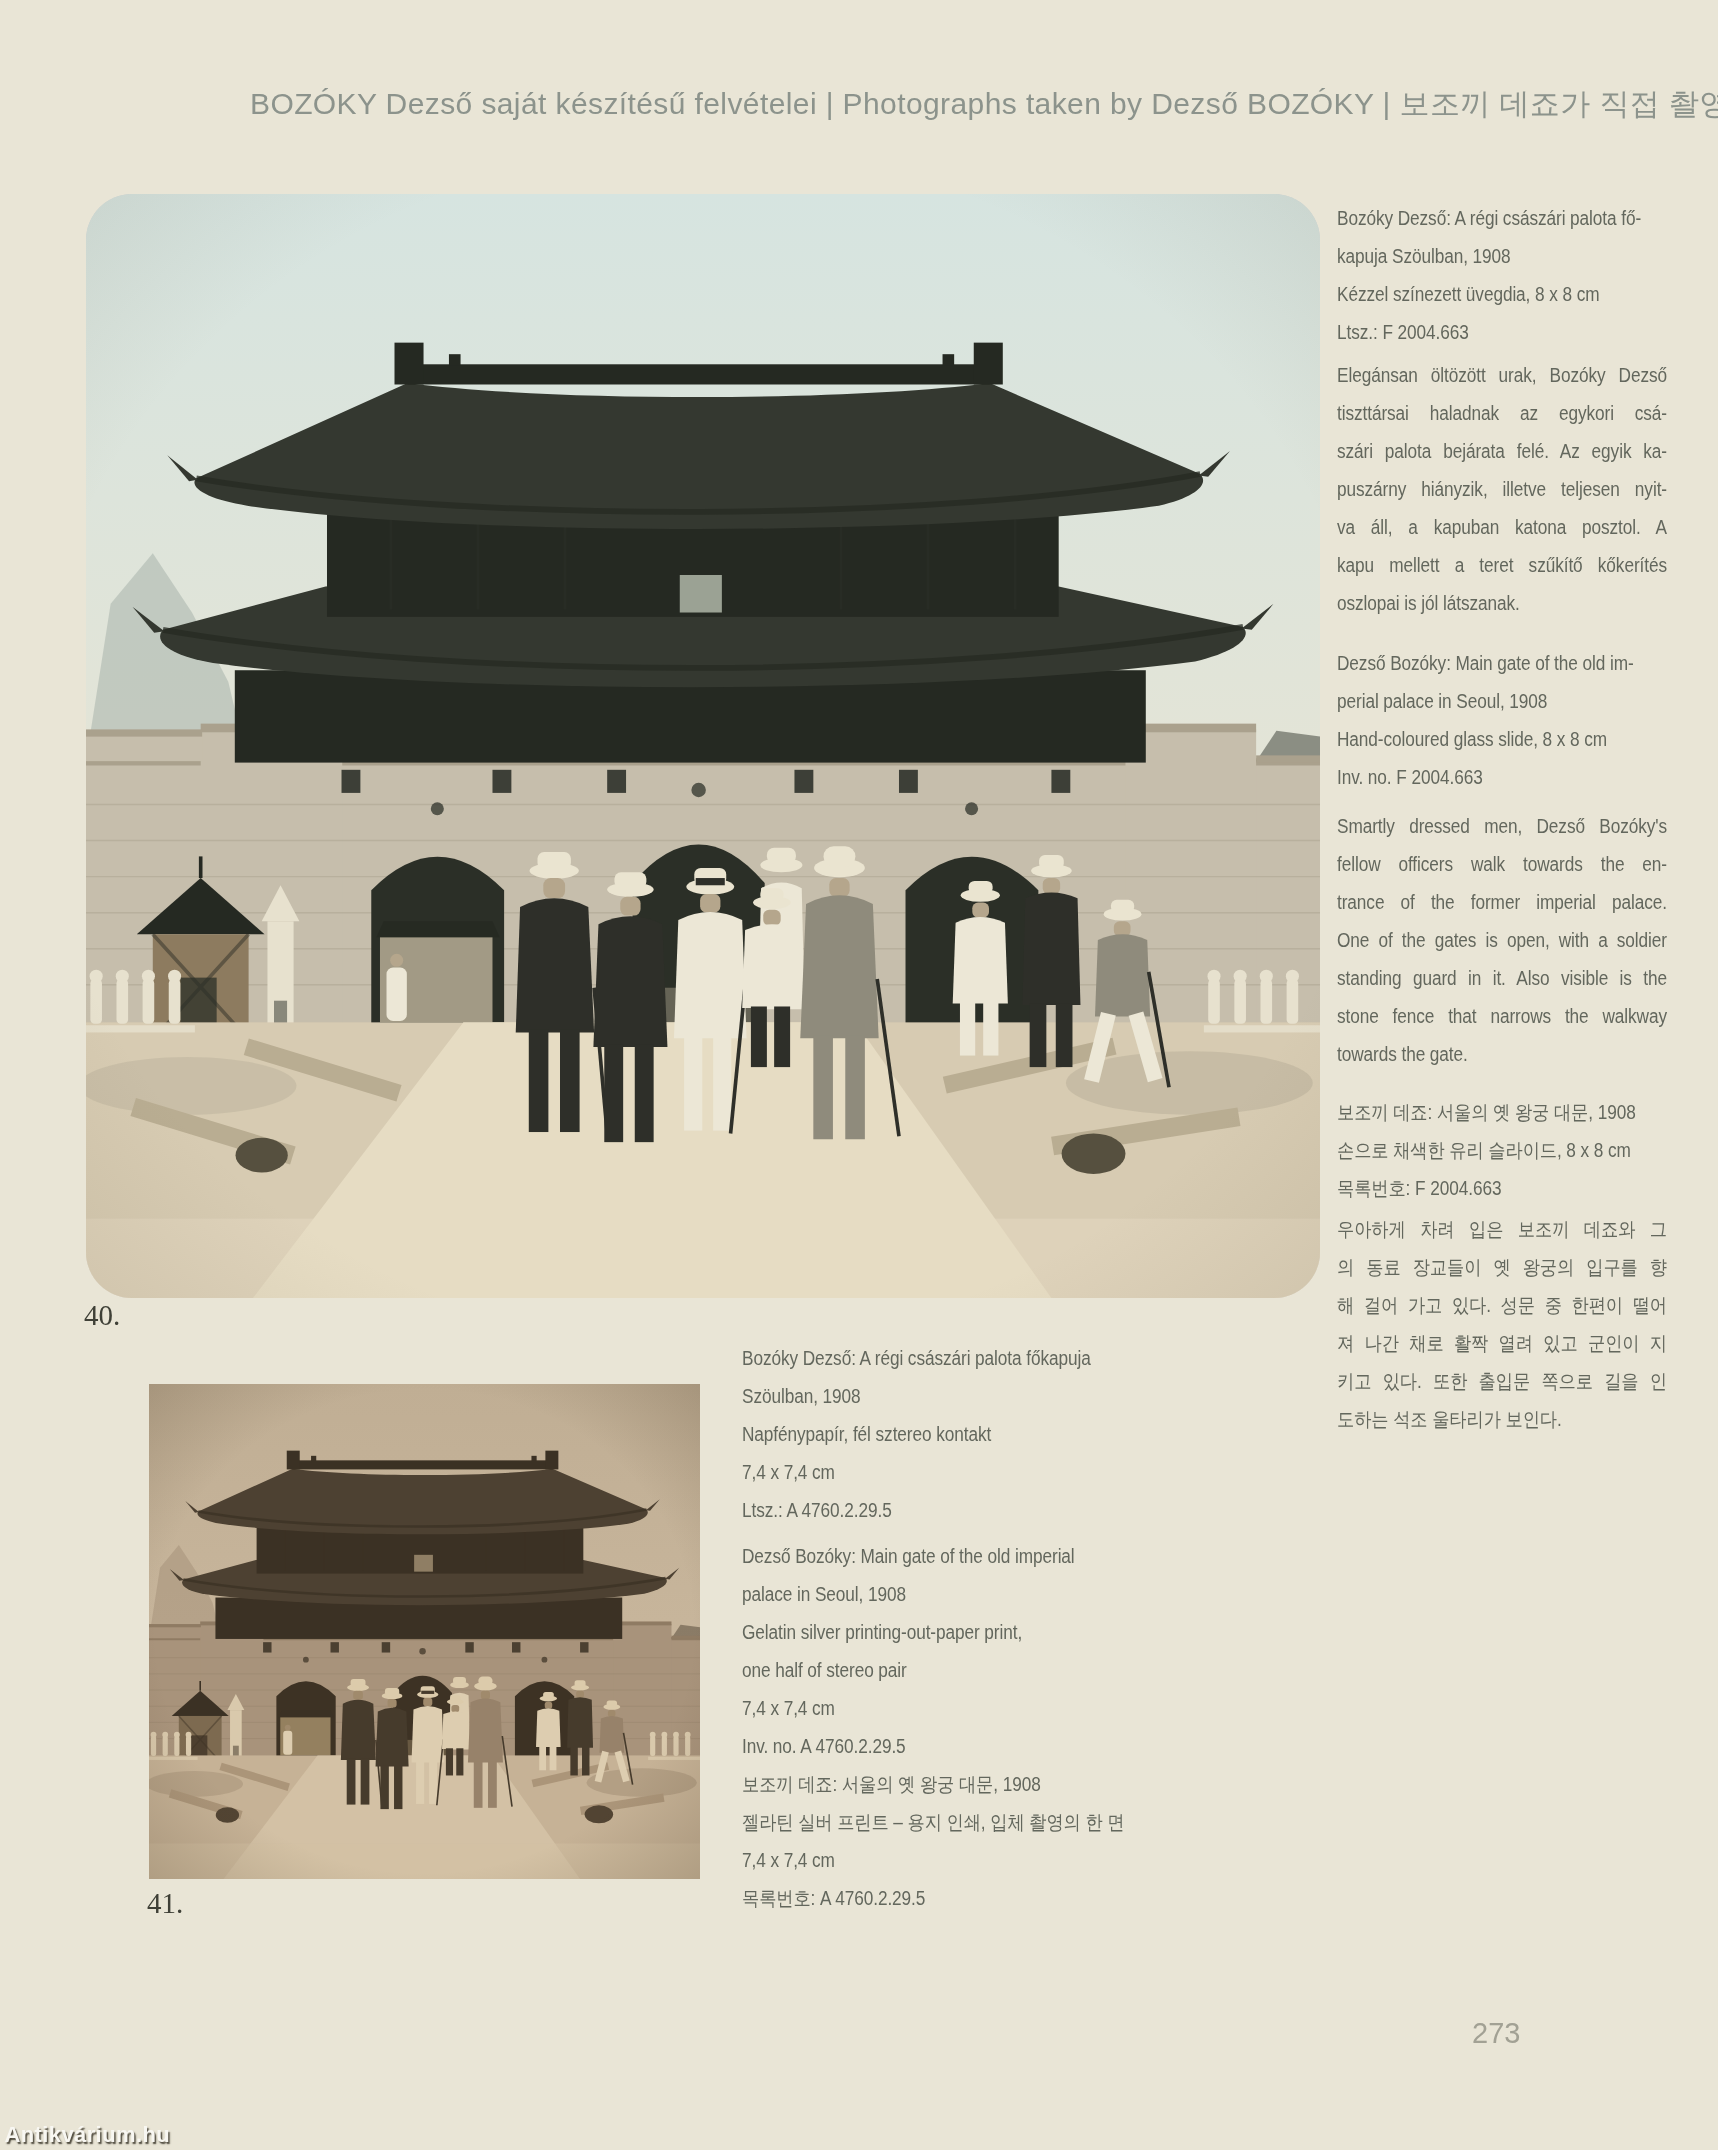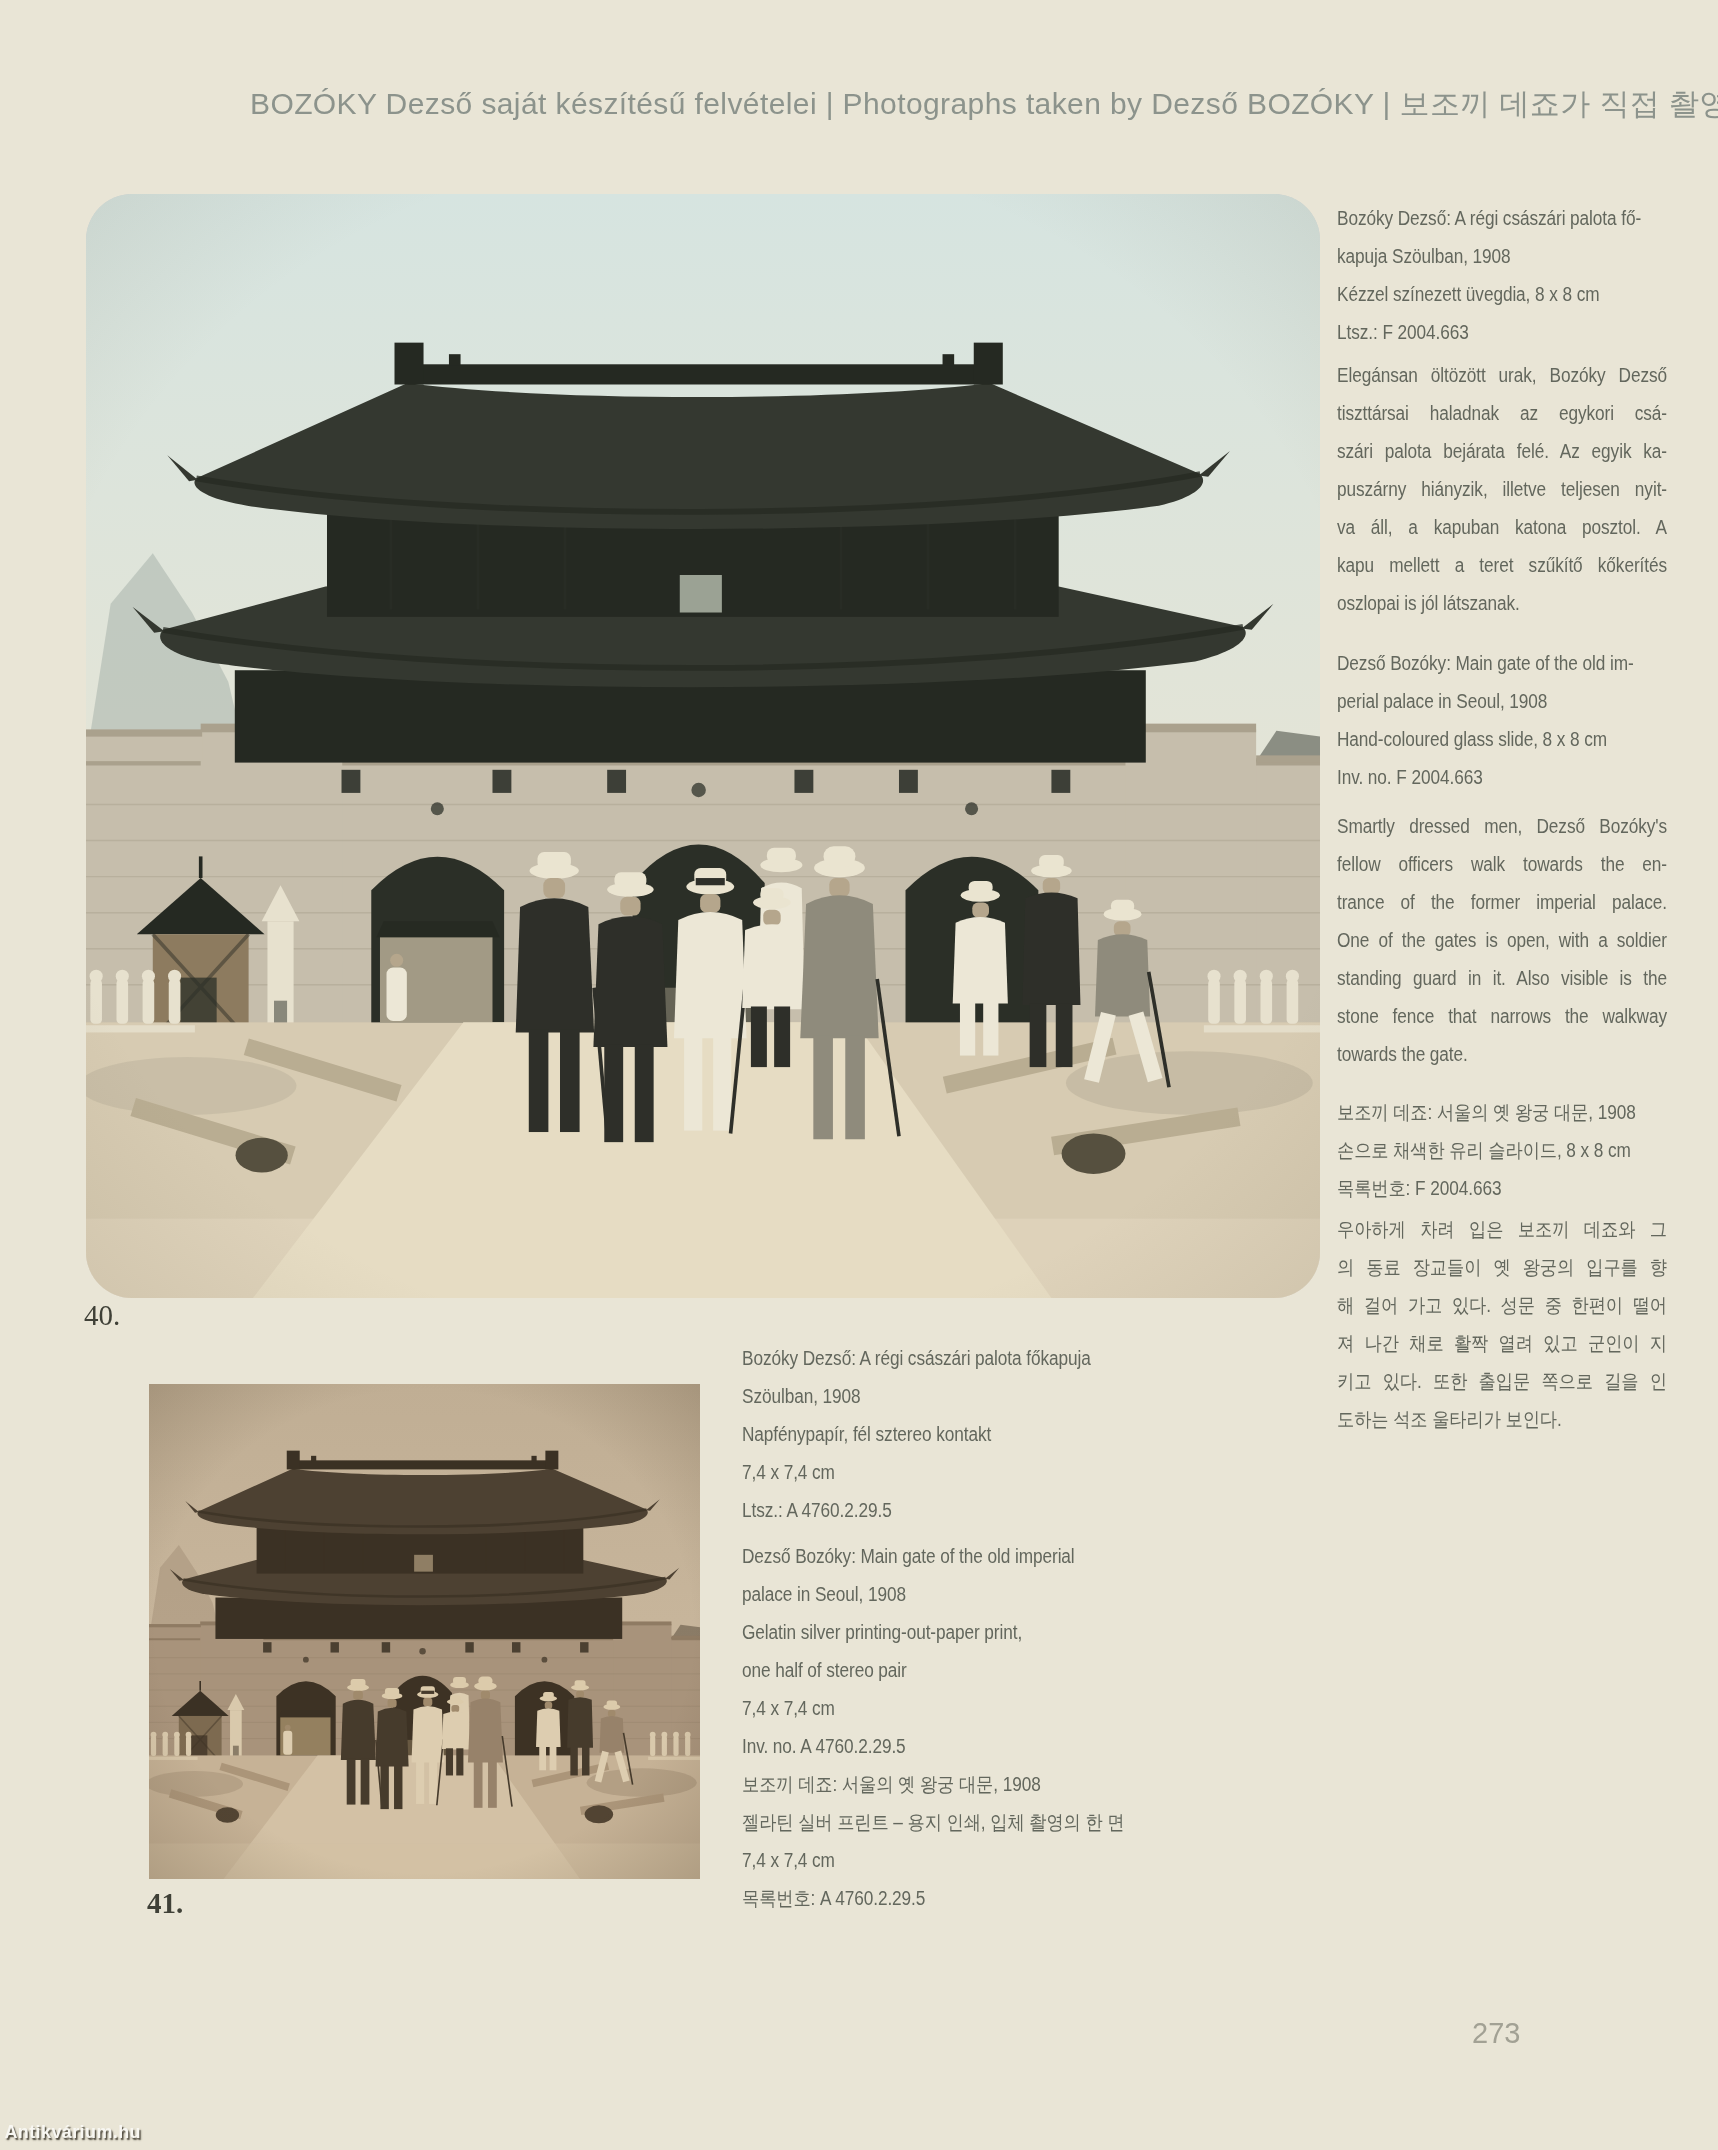--- a/index.html
+++ b/index.html
@@ -21,32 +21,32 @@
     --hat:var(--p1-hat);--skin:var(--p1-skin);--curb:var(--p1-curb);--stone:var(--p1-stone);}
   .photo41{--roof:var(--p2-roof);--roof-dark:var(--p2-roof-dark);--wall:var(--p2-wall);
     --wall-shade:var(--p2-wall-shade);--arch:var(--p2-arch);--ground:var(--p2-ground);
     --ground-light:var(--p2-ground-light);--mist:var(--p2-mist);--plaque:var(--p2-plaque);
     --through:var(--p2-through);--kiosk:var(--p2-kiosk);--fence:var(--p2-fence);
     --fig-dark:var(--p2-fig-dark);--fig-white:var(--p2-fig-white);--fig-gray:var(--p2-fig-gray);
     --hat:var(--p2-hat);--skin:var(--p2-skin);--curb:var(--p2-curb);--stone:var(--p2-stone);}
   .fig-num{position:absolute;font-family:"Liberation Serif",serif;font-size:29px;
            color:var(--fignum,#3f4037);}
   #fig40{left:84px;top:1299px;}
-  #fig41{left:147px;top:1887px;font-weight:bold;}
+  #fig41{left:147px;top:1887px;}
   .block{position:absolute;font-size:19.6px;line-height:38px;letter-spacing:-0.1px;
          color:var(--text,#63675d);transform:scaleX(.88);transform-origin:0 0;}
   .block.rcol{left:1337px;width:375px;}
   .block.mcol{left:742px;width:512px;}
   .block.just .ln{text-align:justify;text-align-last:justify;}
   .block.just .ln:last-child{text-align-last:auto;}
   #b1{top:199px;} #b2{top:356px;} #b3{top:644px;} #b4{top:807px;}
   #b5{top:1093px;} #b6{top:1210px;}
   #m1{top:1339px;} #m2{top:1537px;} #m3{top:1765px;}
   .page-num{position:absolute;left:1472px;top:2017px;font-size:29px;color:var(--pagenum,#a2a194);}
-  .watermark{position:absolute;left:4.4px;top:2122px;font-size:18px;font-weight:bold;
+  .watermark{position:absolute;left:4.4px;top:2122px;font-size:22px;font-weight:bold;
              letter-spacing:0.4px;color:var(--watermark,#f8f7f2);
              text-shadow:1.5px 1.5px 1.5px rgba(45,40,28,.85);}
   .defs-svg{position:absolute;width:0;height:0;}
 </style>
 </head>
 <body>
 
 <svg class="defs-svg" aria-hidden="true">
   <defs>
     <g id="gate-scene">

